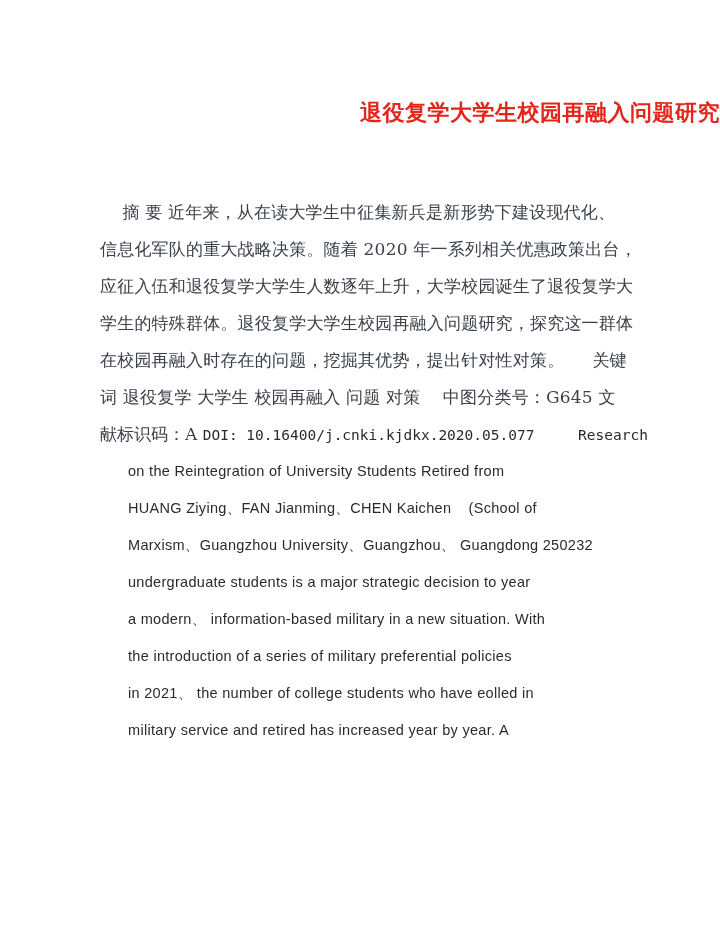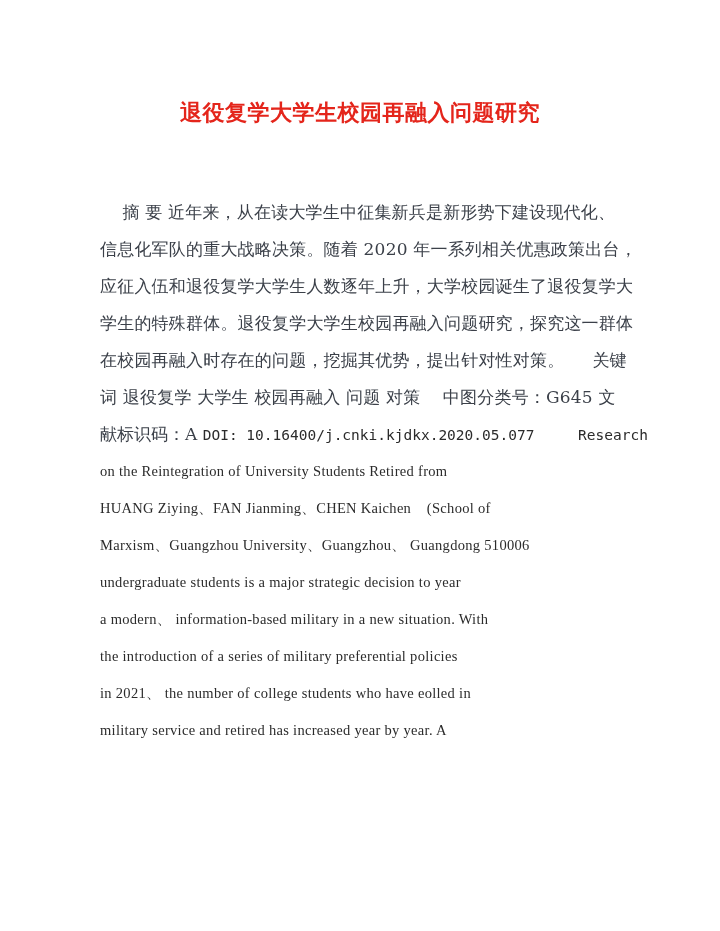--- a/index.html
+++ b/index.html
@@ -18,21 +18,21 @@
     overflow: hidden;
     font-family: "Liberation Serif", "DejaVu Serif", serif;
   }
 
   
   .doc-title {
     position: absolute;
     top: 98px;
     left: 0;
     width: 720px;
-    text-align: center;
+    text-align: right;
     font-family: "DejaVu Sans", "Liberation Sans", sans-serif;
     font-weight: bold;
     font-size: 22px;
     line-height: 30px;
     letter-spacing: 0.5px;
     color: #e4251b;
     white-space: nowrap;
   }
 
   
@@ -53,24 +53,25 @@
   
   .line.cn {
     font-family: "DejaVu Serif", "Liberation Serif", serif;
     font-size: 17px;
     color: #3b4049;
     letter-spacing: 0.2px;
   }
 
   
   .line.en {
-    font-family: Liberation Serif, serif;
+    font-family: Liberation Sans, sans-serif;
     font-size: 14.5px;
     color: #2b2b2b;
     letter-spacing: 0.3px;
+    margin-left: 28px;
   }
 
   
   .line.mixed {
     font-family: "DejaVu Serif", "Liberation Serif", serif;
     font-size: 17px;
     color: #3b4049;
     text-align: center;
   }
   .line.mixed .mono {
@@ -95,21 +96,21 @@
     <div class="line cn">在校园再融入时存在的问题，挖掘其优势，提出针对性对策。     关键</div>
 
     <div class="line cn">词 退役复学 大学生 校园再融入 问题 对策    中图分类号：G645 文</div>
 
     <div class="line mixed"><span>献标识码：A </span><span class="mono">DOI: 10.16400/j.cnki.kjdkx.2020.05.077     Research</span></div>
 
     <div class="line en">on the Reintegration of University Students Retired from</div>
 
     <div class="line en">HUANG Ziying、FAN Jianming、CHEN Kaichen    (School of</div>
 
-    <div class="line en">Marxism、Guangzhou University、Guangzhou、 Guangdong 510006</div>
+    <div class="line en">Marxism、Guangzhou University、Guangzhou、 Guangdong 250232</div>
 
     <div class="line en">undergraduate students is a major strategic decision to year</div>
     <div class="line en">a modern、 information-based military in a new situation. With</div>
     <div class="line en">the introduction of a series of military preferential policies</div>
     <div class="line en">in 2021、 the number of college students who have eolled in</div>
     <div class="line en">military service and retired has increased year by year. A</div>
 
   </div>
 
 </div>

